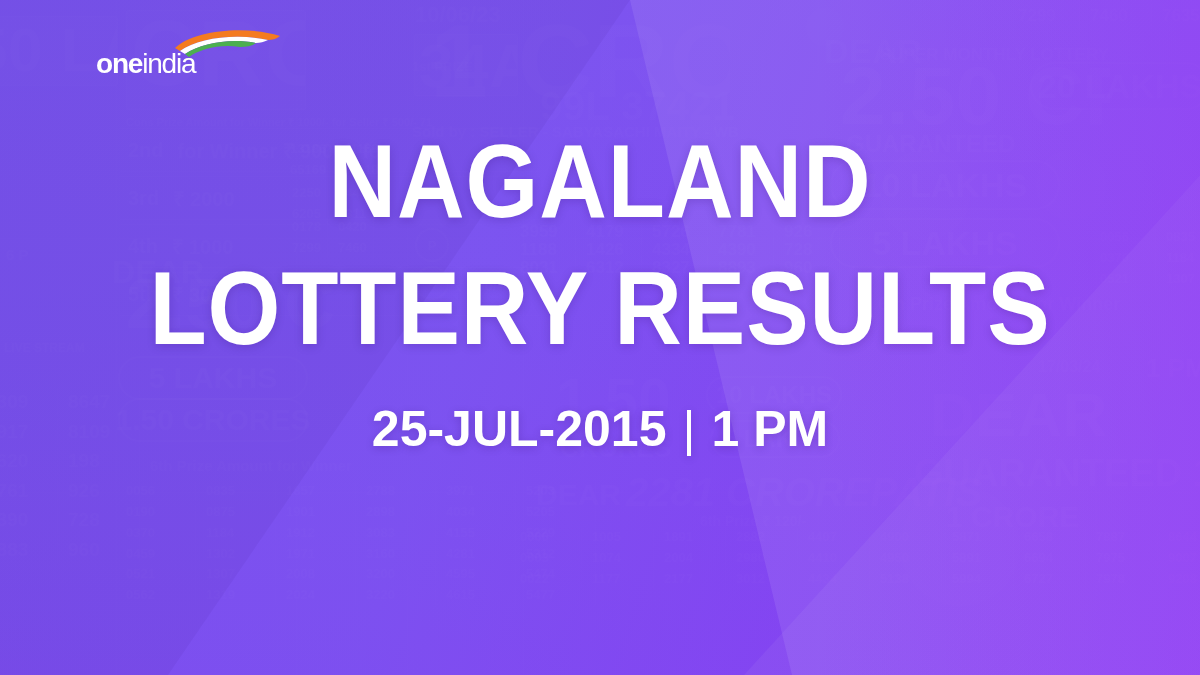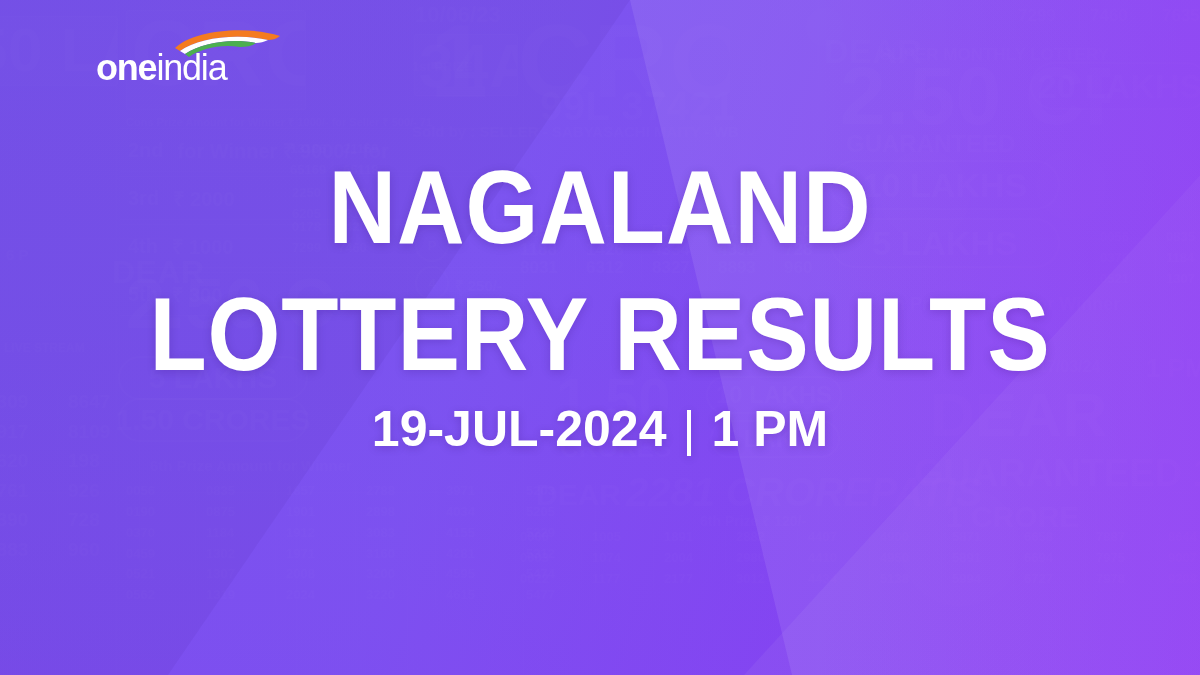--- a/index.html
+++ b/index.html
@@ -168,39 +168,38 @@
     position:absolute;
     left:76px;
     top:0px;
     width:112px;
     height:30px;
   }
   .logo-wordmark{
     position:absolute;
     left:0;
     top:22px;
-    font-size:36px;
+    font-size:28px;
     line-height:1;
     color:#ffffff;
     white-space:nowrap;
     letter-spacing:-1.2px;
     text-align:right;
   }
   .logo-one{font-weight:bold;}
   .logo-india{font-weight:300;}
 
   
   .headline{
     position:absolute;
     left:0;
     right:0;
     top:118px;
     text-align:center;
     color:#ffffff;
-    margin-top:26px;
   }
   .headline .line{
     font-family:"Liberation Sans Narrow","Liberation Sans", sans-serif;
     font-weight:bold;
     font-size:104px;
     line-height:1.22;
     letter-spacing:1px;
     transform:scaleX(0.90);
     transform-origin:center;
     text-shadow:0 2px 10px rgba(40,0,90,0.18);
@@ -518,17 +517,17 @@
       <span class="logo-one">one</span><span class="logo-india">india</span>
     </div>
   </div>
 
   <div class="headline">
     <div class="line">NAGALAND</div>
     <div class="line">LOTTERY RESULTS</div>
   </div>
 
   <div class="datetime">
-    <span>19-JUL-2024</span><span class="sep">|</span><span>1 PM</span>
+    <span>25-JUL-2015</span><span class="sep">|</span><span>1 PM</span>
   </div>
 
 
 </div>
 
 </body></html>

